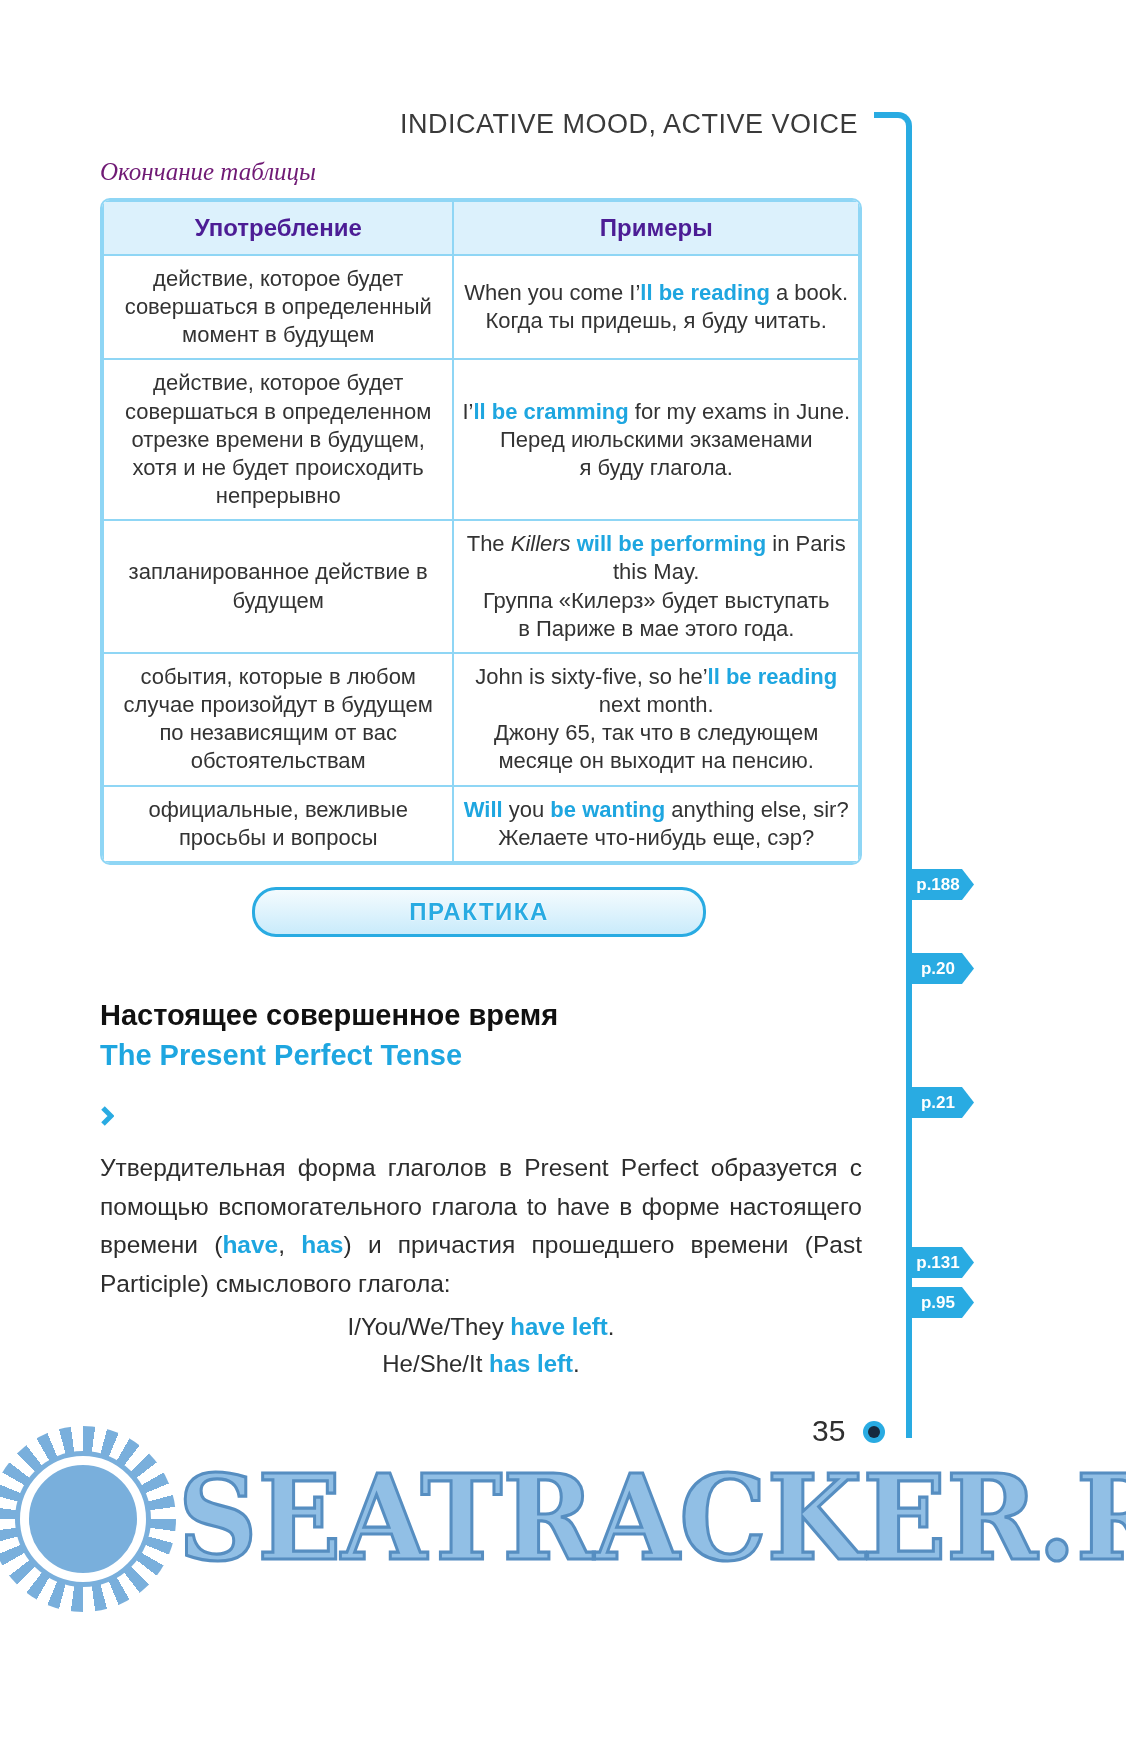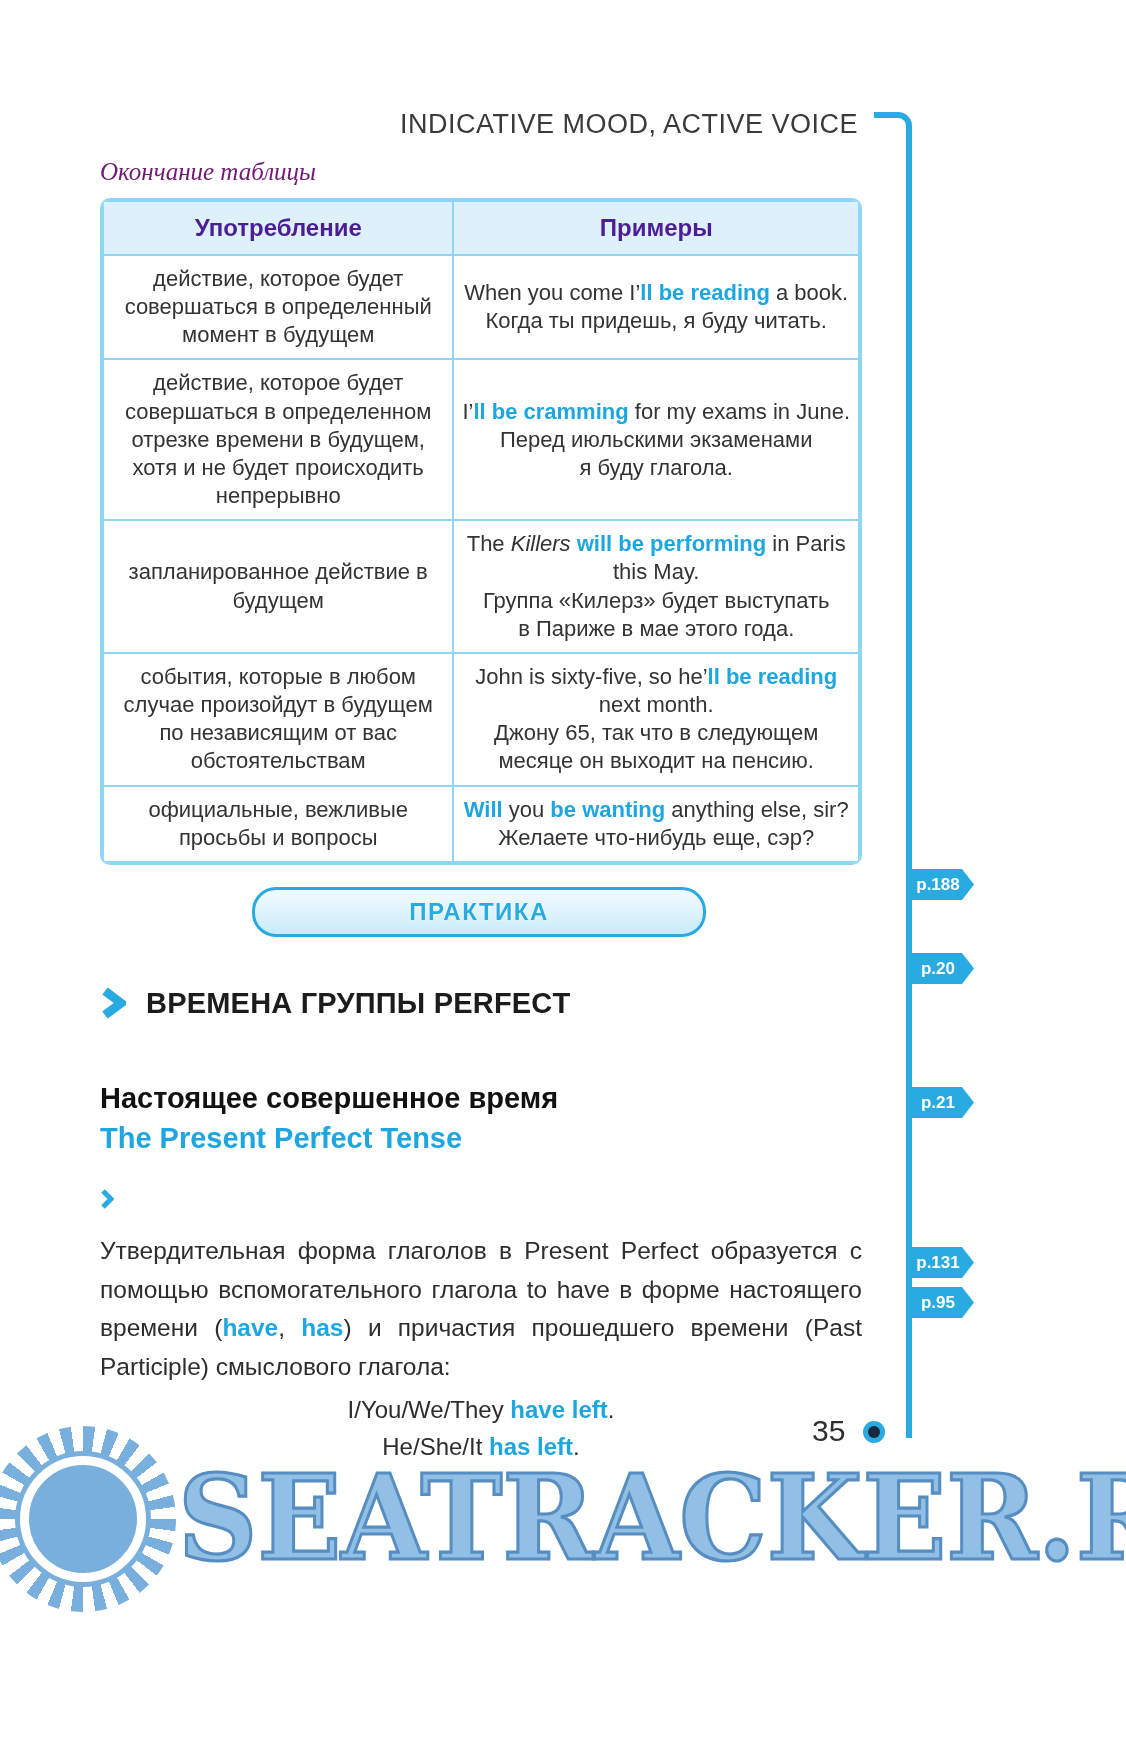--- a/index.html
+++ b/index.html
@@ -137,26 +137,20 @@
               </td>
             </tr>
           </tbody>
       </table>
     </div>
 
     <div class="practice-btn">
       <span>ПРАКТИКА</span>
     </div>
 
-    <div class="section-heading">
-      <svg class="chev" width="26" height="32" viewBox="0 0 26 32">
-        <polyline points="5,4 21,16 5,28" fill="none" stroke="#29ABE2" stroke-width="9"></polyline>
-      </svg>
-      <span>ВРЕМЕНА ГРУППЫ PERFECT</span>
-    </div>
 
     <div class="subsection">
       <div class="ru">Настоящее совершенное время</div>
       <div class="en">The Present Perfect Tense</div>
     </div>
 
     <div class="affirm-heading">
       <svg class="chev" width="14" height="22" viewBox="0 0 14 22">
         <polyline points="3,3 11,11 3,19" fill="none" stroke="#29ABE2" stroke-width="5"></polyline>
       </svg>

